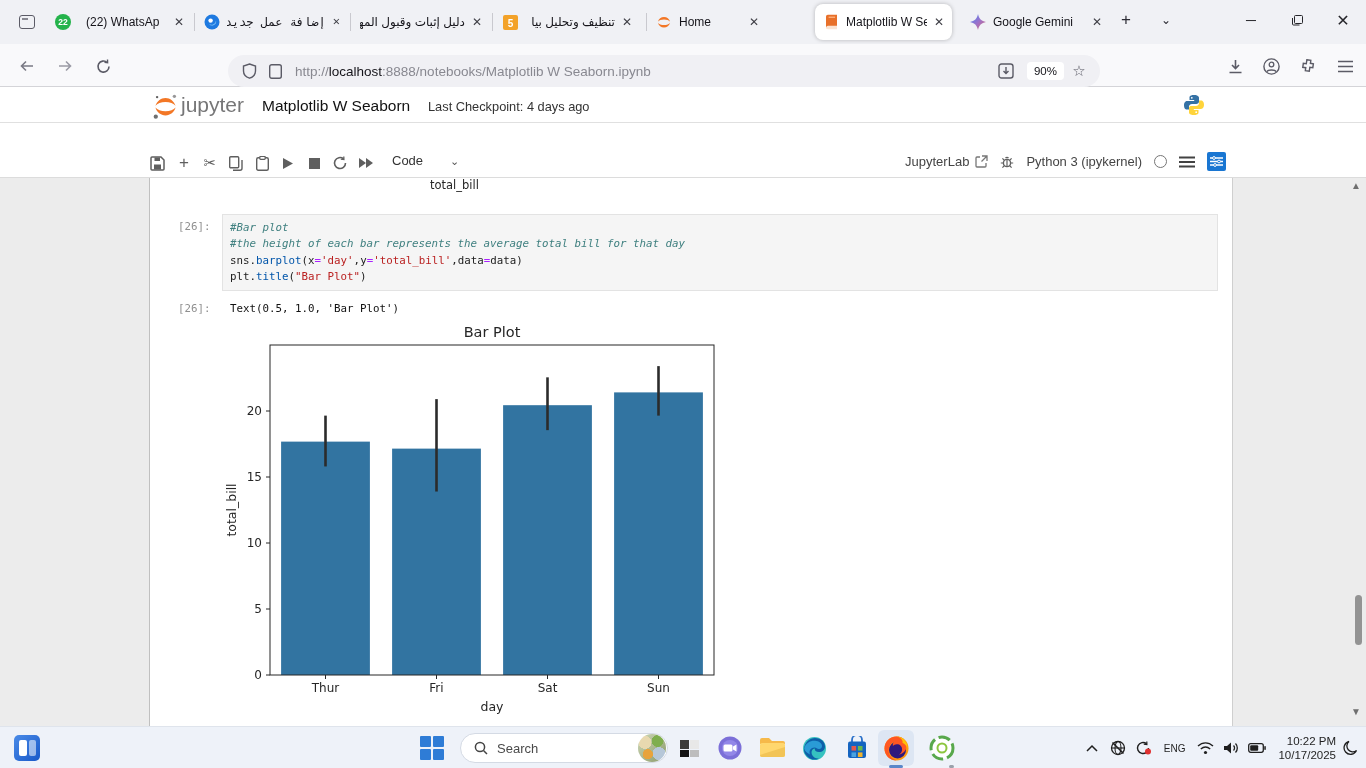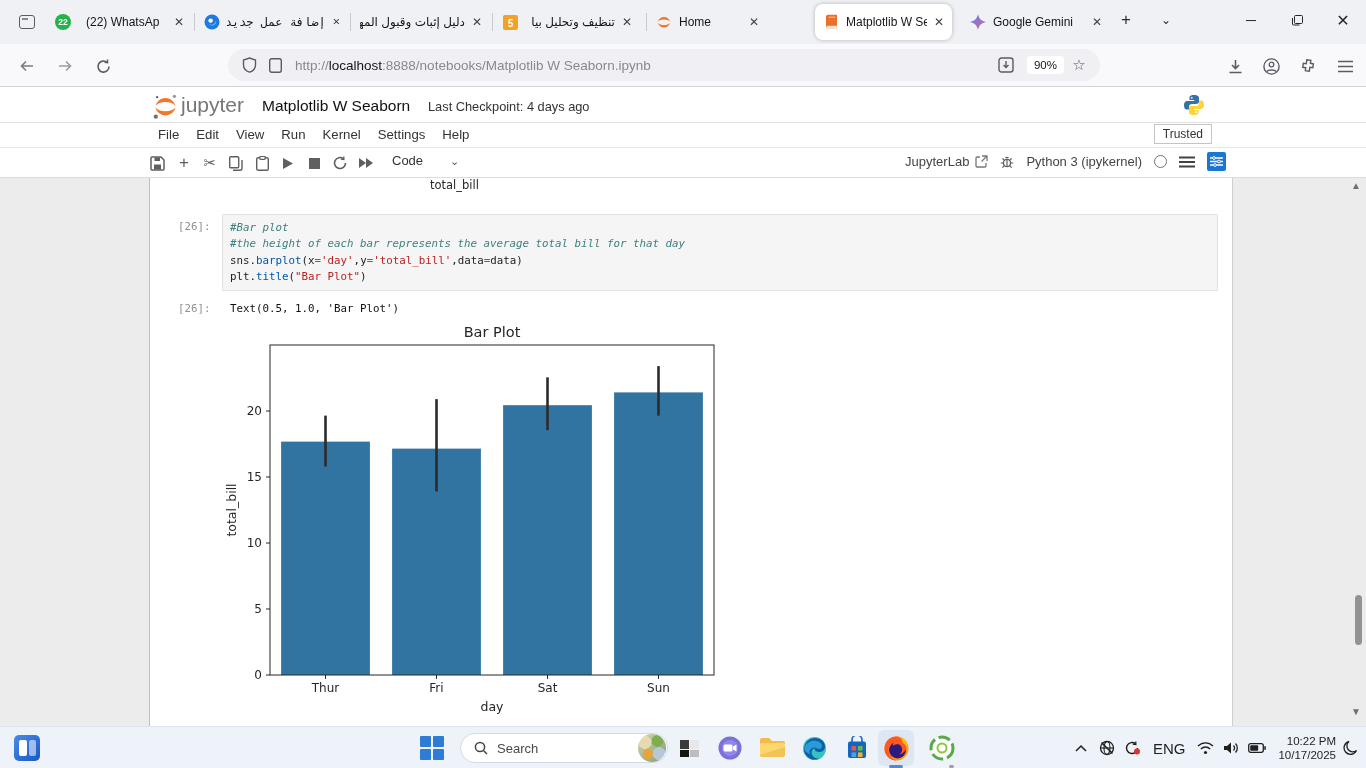--- a/index.html
+++ b/index.html
@@ -14,21 +14,21 @@
 .tab.active { background:#fff; box-shadow:0 0 4px rgba(0,0,0,.25); }
 .tab .fav { width:16px; height:16px; margin-right:7px; flex:0 0 auto; display:flex; align-items:center; justify-content:center; }
 .tab .title { white-space:nowrap; overflow:hidden; flex:1; unicode-bidi:plaintext; }
 .tab .close { margin-left:7px; color:#3f3f46; font-size:12px; line-height:1; flex:0 0 auto; }
 .newtab-btn, .tablist-btn { position:absolute; top:10px; color:#2b2b33; font-size:17px; width:28px; text-align:center; }
 .win-controls { position:absolute; right:0; top:0; height:40px; display:flex; }
 .win-btn { width:46px; height:40px; display:flex; align-items:center; justify-content:center; color:#26262b; font-size:14px; }
 
 .navbar { position:absolute; left:0; top:44px; width:1366px; height:43px; background:#f9f9fb; border-bottom:1px solid #d4d4d8; }
 .nav-icon { position:absolute; top:9px; width:26px; height:26px; display:flex; align-items:center; justify-content:center; color:#5b5b66; }
-.urlbar { position:absolute; left:228px; top:5px; width:872px; height:32px; background:#f0f0f4; border-radius:16px; display:flex; align-items:center; }
+.urlbar { position:absolute; left:228px; top:11px; width:872px; height:32px; background:#f0f0f4; border-radius:16px; display:flex; align-items:center; }
 .urlbar .u-icon { width:16px; height:16px; margin-left:14px; color:#5b5b66; flex:0 0 auto; display:flex; align-items:center; }
 .url-text { margin-left:10px; font-size:13.5px; color:#888890; white-space:nowrap; overflow:hidden; flex:1; }
 .url-text .host { color:#15141a; }
 .zoom-chip { background:#fff; border-radius:4px; font-size:11.5px; color:#15141a; padding:3px 7px; margin:0 6px; flex:0 0 auto; }
 .u-right { flex:0 0 auto; width:18px; height:18px; margin-right:6px; color:#5b5b66; display:flex; align-items:center; justify-content:center; }
 
 
 .jp-header { position:absolute; left:0; top:87px; width:1366px; height:36px; background:#fff; border-bottom:1px solid #e0e0e0; }
 .jp-logo { position:absolute; left:152px; top:6px; }
 .jp-wordmark { position:absolute; left:181px; top:6px; font-size:21px; color:#767677; }
@@ -79,21 +79,21 @@
 .search-pill { position:absolute; left:460px; top:6px; width:208px; height:30px; background:#fff; border:1px solid #d4dae4; border-radius:15px; display:flex; align-items:center; }
 .search-pill .mag { margin-left:13px; color:#444; display:flex; }
 .search-pill .s-label { margin-left:9px; font-size:13px; color:#4a4a4a; flex:1; }
 .search-img { width:28px; height:28px; border-radius:14px; margin-right:1px; flex:0 0 auto; background:radial-gradient(circle at 25% 30%,#e8d9b0 0 22%,transparent 23%),radial-gradient(circle at 70% 25%,#7fae4e 0 20%,transparent 21%),radial-gradient(circle at 35% 72%,#e8a33c 0 18%,transparent 19%),radial-gradient(circle at 75% 70%,#b6c7d8 0 22%,transparent 23%),linear-gradient(135deg,#cfd8b8,#8a9a6a); }
 .task-icon { position:absolute; top:7px; width:28px; height:28px; display:flex; align-items:center; justify-content:center; }
 .ff-box { position:absolute; left:878px; top:3px; width:36px; height:36px; background:#dde6f3; border-radius:6px; }
 .ff-underline { position:absolute; left:889px; top:38px; width:14px; height:3px; background:#5a87c9; border-radius:2px; }
 .run-dot { position:absolute; left:949px; top:38px; width:5px; height:3px; background:#9aa1ab; border-radius:2px; }
 .tray { position:absolute; right:0; top:0; height:42px; display:flex; align-items:center; }
 .tray-icon { width:26px; height:24px; display:flex; align-items:center; justify-content:center; color:#1f1f1f; }
-.lang { font-size:15px; color:#1f1f1f; padding:0 7px; }
+.lang { font-size:10px; color:#1f1f1f; padding:0 7px; }
 .clock { text-align:right; font-size:11.5px; color:#1f1f1f; line-height:14px; margin-left:8px; }
 .moon { width:30px; height:24px; display:flex; align-items:center; justify-content:center; }
 svg { display:block; }
 </style>
 </head>
 <body>
 
 <div id="app">
 
   <div class="tabstrip">
@@ -274,32 +274,20 @@
     <div class="py-logo">
       <svg width="24" height="24" viewBox="0 0 24 24">
         <path d="M12 2 C7 2 7.5 4.5 7.5 4.5 V7 H12.2 V8 H5.5 C5.5 8 2 7.6 2 12.2 C2 16.8 5 16.5 5 16.5 H7 V14 C7 14 6.9 11 10 11 H14.5 C14.5 11 17 11.05 17 8.6 V4.8 C17 4.8 17.3 2 12 2 Z" fill="#3572a5"></path>
         <path d="M12 22 C17 22 16.5 19.5 16.5 19.5 V17 H11.8 V16 H18.5 C18.5 16 22 16.4 22 11.8 C22 7.2 19 7.5 19 7.5 H17 V10 C17 10 17.1 13 14 13 H9.5 C9.5 13 7 12.95 7 15.4 V19.2 C7 19.2 6.7 22 12 22 Z" fill="#ffd43b"></path>
         <circle cx="9.8" cy="4.8" r="0.9" fill="#fff"></circle>
         <circle cx="14.2" cy="19.2" r="0.9" fill="#fff"></circle>
       </svg>
     </div>
   </div>
 
-  <div class="jp-menubar">
-    <div class="menu-row" id="menus">
-        <span>File</span>
-        <span>Edit</span>
-        <span>View</span>
-        <span>Run</span>
-        <span>Kernel</span>
-        <span>Settings</span>
-        <span>Help</span>
-      </div>
-    <div class="trusted">Trusted</div>
-  </div>
 
   <div class="jp-toolbar">
     <div class="tb-icon" style="left:146px;">
         <svg width="15" height="15" viewBox="0 0 15 15">
           <path d="M1 2 a1 1 0 0 1 1-1 H11 L14 4 V13 a1 1 0 0 1 -1 1 H2 a1 1 0 0 1 -1 -1 Z" fill="none" stroke="currentColor" stroke-width="1.5"></path>
           <rect x="4" y="8.5" width="7" height="5" fill="currentColor"></rect>
           <rect x="4.5" y="1.5" width="5.5" height="3.5" fill="currentColor"></rect>
         </svg>
       </div>
     <div class="tb-icon" style="left:173px;font-size:17px;">+</div>

